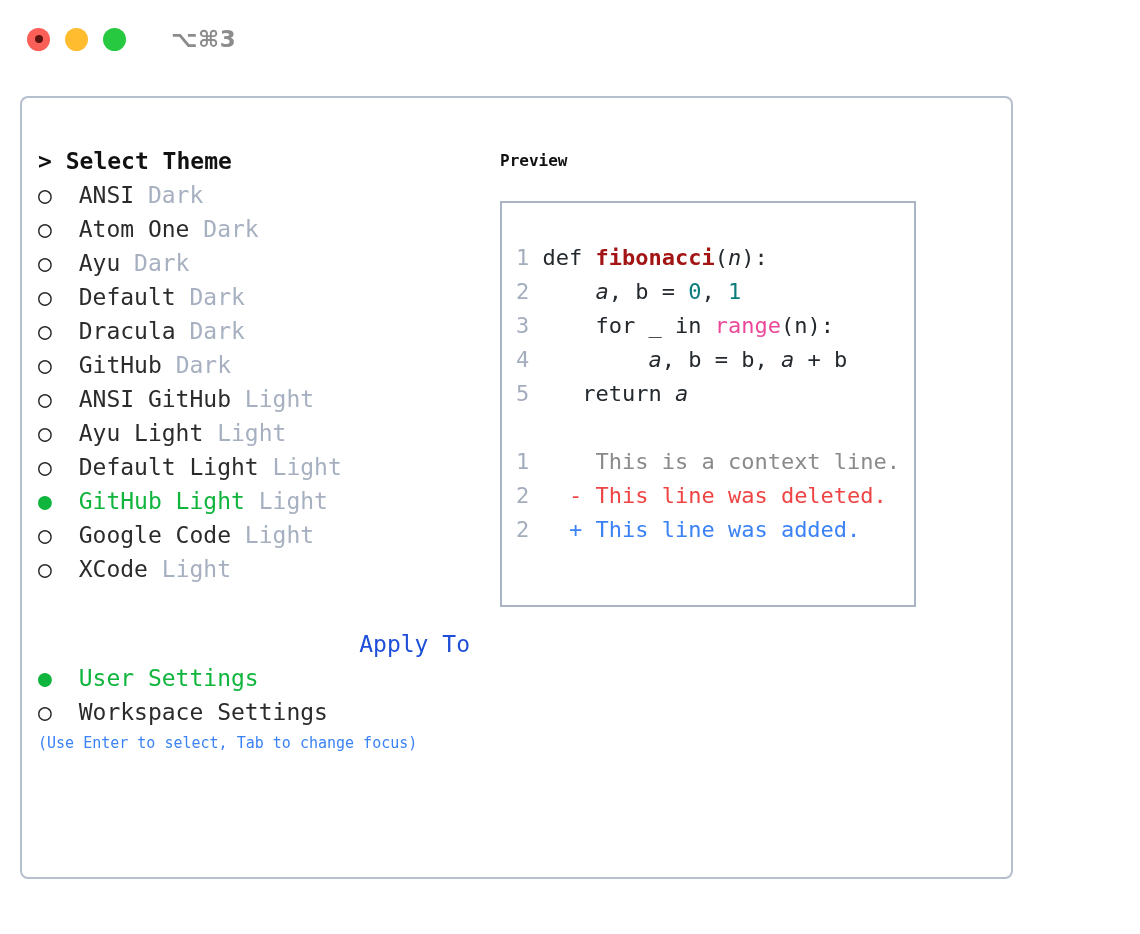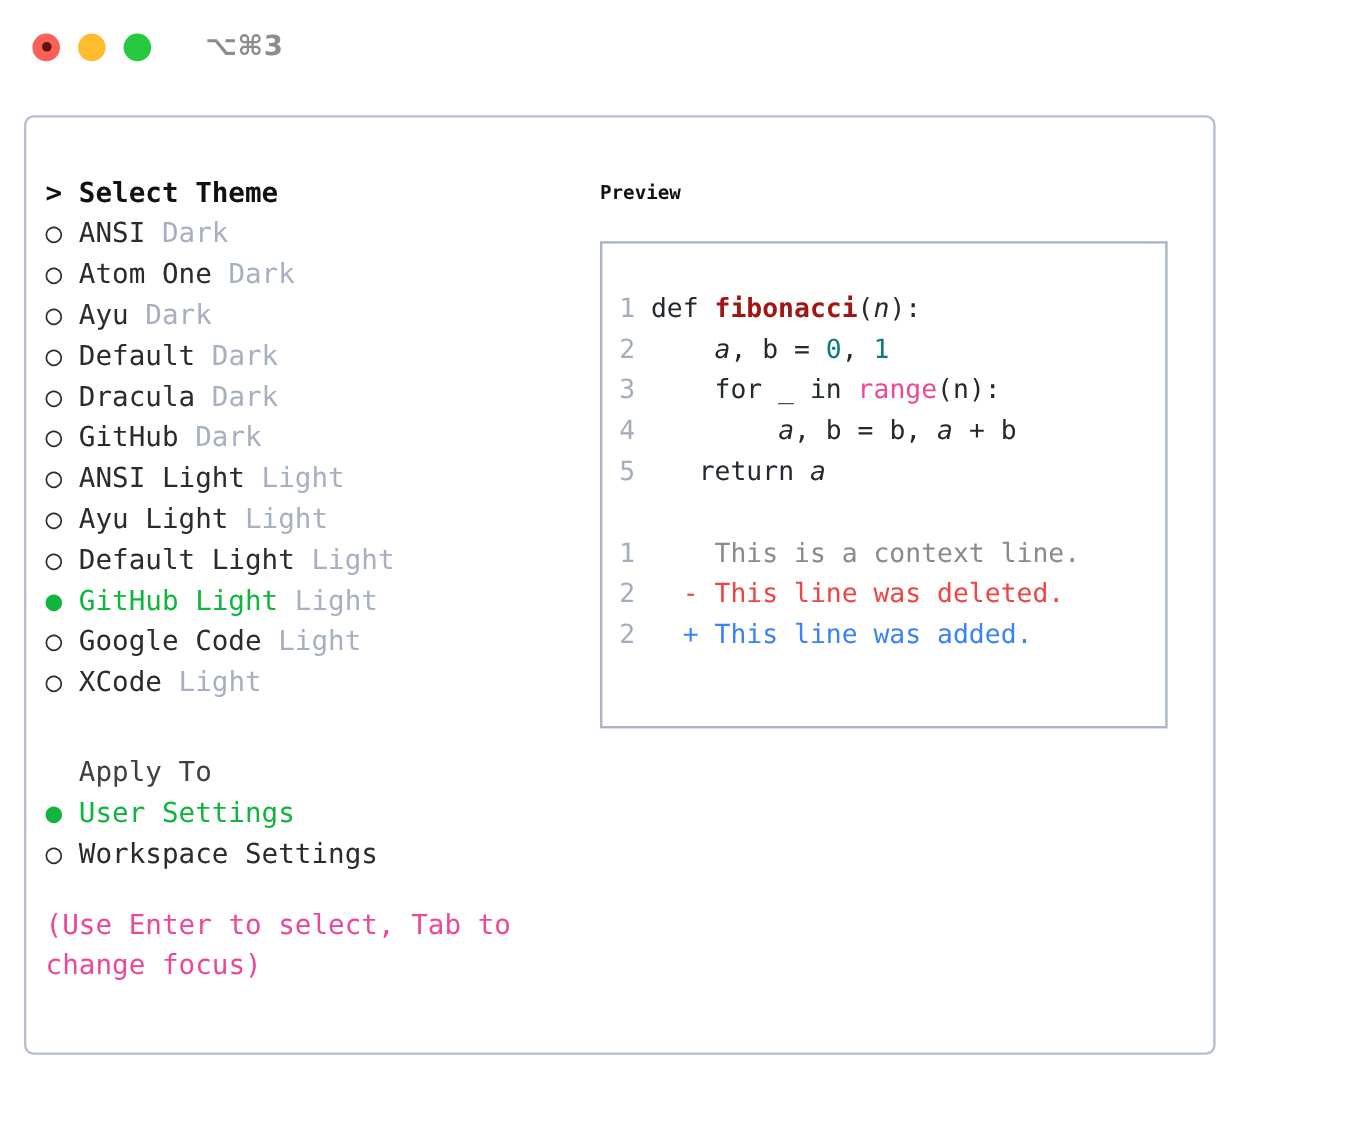--- a/index.html
+++ b/index.html
@@ -120,75 +120,76 @@
     line-height: 34px;
     white-space: pre;
     cursor: default;
   }
   .bullet {
     display: inline-block;
     width: 2ch;
     flex: 0 0 auto;
     color: #2b2b2b;
   }
-  .theme-name { color: #2b2b2b; }
+  .theme-name { color: #2b2b2b; margin-left: 13px; }
   .theme-row.selected .theme-name,
   .theme-row.selected .bullet { color: #0fb53c; }
   .theme-tag {
     color: #a6b0c0;
     margin-left: 1ch;
   }
 
   
   #apply-to-block {
     position: absolute;
     left: 16px;
     top: 529px;
     width: 432px;
   }
   #apply-to-label {
     font-family: "DejaVu Sans Mono", "Liberation Mono", monospace;
     font-size: 23px;
     line-height: 34px;
     white-space: pre;
-    color: #404040;
+    color: #1d4ed8;
     padding-left: 2ch;
+    text-align: right;
   }
 
   
   #hint-text {
     position: absolute;
     left: 16px;
-    top: 656px;
+    top: 628px;
     width: 410px;
     font-family: "DejaVu Sans Mono", "Liberation Mono", monospace;
-    font-size: 23px;
-    line-height: 34px;
-    color: #ec4899;
+    font-size: 15px;
+    line-height: 34px;
+    color: #3b82f6;
   }
 
   
   #preview-column {
     position: absolute;
     left: 478px;
     top: 46px;
     width: 490px;
   }
   #preview-heading {
     font-family: "DejaVu Sans Mono", "Liberation Mono", monospace;
     font-size: 16px;
     font-weight: 700;
     line-height: 34px;
     color: #111111;
     white-space: pre;
   }
 
   #code-panel {
     margin-top: 23px;
-    width: 473px;
+    width: 416px;
     height: 406px;
     border: 2px solid #aab4c4;
     box-sizing: border-box;
     background: #ffffff;
     padding: 38px 4px 0 14px;
   }
 
   .code-line {
     font-family: "DejaVu Sans Mono", "Liberation Mono", monospace;
     font-size: 22px;
@@ -233,21 +234,21 @@
 
       <div id="theme-column">
         <div id="select-theme-title"><span class="caret">&gt;</span><span>Select Theme</span></div>
         <div id="theme-list">
             <div class="theme-row"><span class="bullet">○</span><span class="theme-name">ANSI</span><span class="theme-tag">Dark</span></div>
             <div class="theme-row"><span class="bullet">○</span><span class="theme-name">Atom One</span><span class="theme-tag">Dark</span></div>
             <div class="theme-row"><span class="bullet">○</span><span class="theme-name">Ayu</span><span class="theme-tag">Dark</span></div>
             <div class="theme-row"><span class="bullet">○</span><span class="theme-name">Default</span><span class="theme-tag">Dark</span></div>
             <div class="theme-row"><span class="bullet">○</span><span class="theme-name">Dracula</span><span class="theme-tag">Dark</span></div>
             <div class="theme-row"><span class="bullet">○</span><span class="theme-name">GitHub</span><span class="theme-tag">Dark</span></div>
-            <div class="theme-row"><span class="bullet">○</span><span class="theme-name">ANSI Light</span><span class="theme-tag">Light</span></div>
+            <div class="theme-row"><span class="bullet">○</span><span class="theme-name">ANSI GitHub</span><span class="theme-tag">Light</span></div>
             <div class="theme-row"><span class="bullet">○</span><span class="theme-name">Ayu Light</span><span class="theme-tag">Light</span></div>
             <div class="theme-row"><span class="bullet">○</span><span class="theme-name">Default Light</span><span class="theme-tag">Light</span></div>
             <div class="theme-row selected"><span class="bullet">●</span><span class="theme-name">GitHub Light</span><span class="theme-tag">Light</span></div>
             <div class="theme-row"><span class="bullet">○</span><span class="theme-name">Google Code</span><span class="theme-tag">Light</span></div>
             <div class="theme-row"><span class="bullet">○</span><span class="theme-name">XCode</span><span class="theme-tag">Light</span></div>
           </div>
       </div>
 
       <div id="apply-to-block">
         <div id="apply-to-label">Apply To</div>

